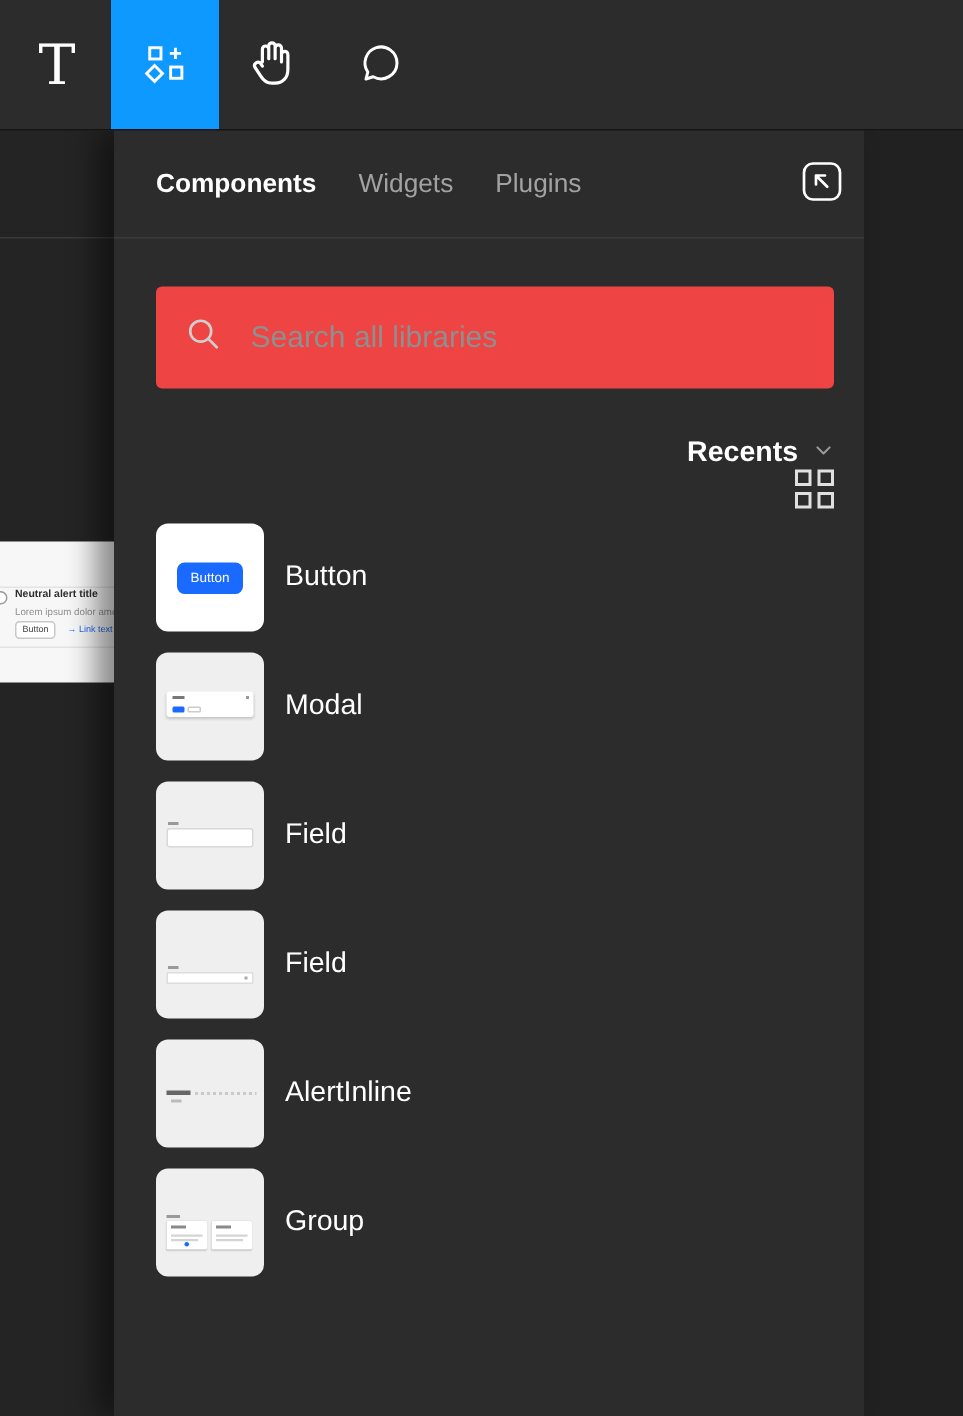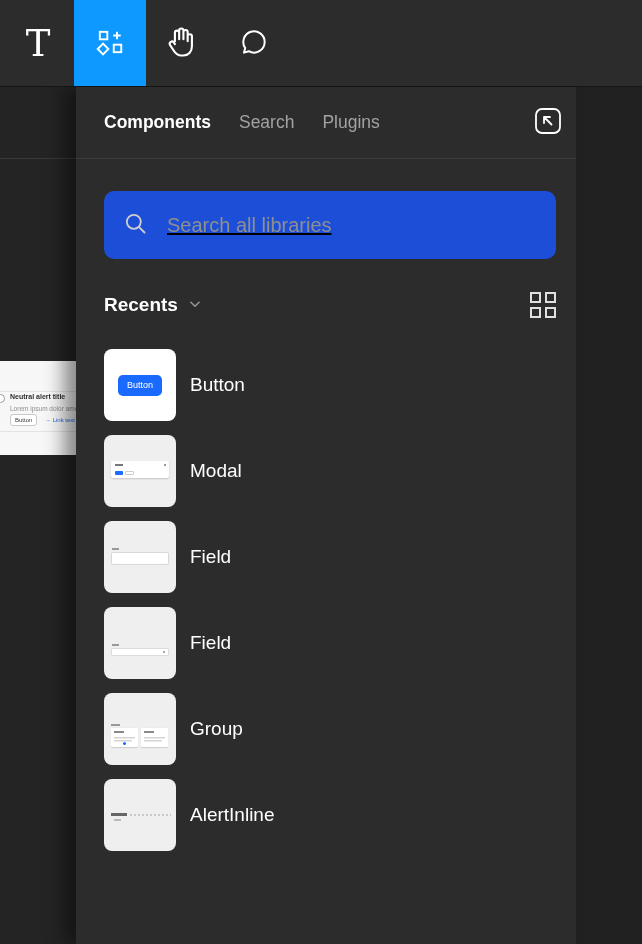--- a/index.html
+++ b/index.html
@@ -65,31 +65,31 @@
   }
   .tab{font-size:17.5px;color:#a2a2a2;cursor:pointer;background:none;border:none;padding:0;
        font-family:inherit;}
   .tab.active{color:#ffffff;font-weight:700;}
   .detach-btn{
     margin-left:auto;width:32px;height:32px;background:none;border:none;cursor:pointer;
     display:flex;align-items:center;justify-content:center;padding:0;
   }
 
   .search-row{
-    margin:32px 20px 0 28px;height:68px;border-radius:10px;background:#1d4ed8;
-    display:flex;align-items:center;padding:0 18px;gap:16px;text-decoration:underline;
+    margin:32px 20px 0 28px;height:68px;border-radius:4px;background:#ef4444;
+    display:flex;align-items:center;padding:0 18px;gap:16px;
   }
   .search-row input{
     flex:1;background:transparent;border:none;outline:none;
     font-size:20px;color:#fff;font-family:inherit;
   }
   .search-row input::placeholder{color:#8f8f8f;}
 
   .section-row{
-    margin:32px 20px 0 28px;display:flex;align-items:center;height:28px;
+    margin:32px 20px 0 28px;display:flex;align-items:flex-end;height:28px;flex-direction:column;
   }
   .section-title{font-size:19px;font-weight:700;color:#ffffff;cursor:pointer;
     display:flex;align-items:center;gap:10px;background:none;border:none;padding:0;font-family:inherit;}
   .grid-btn{
     margin-left:auto;background:none;border:none;cursor:pointer;padding:0;
     display:grid;grid-template-columns:11px 11px;grid-template-rows:11px 11px;gap:4px;
   }
   .grid-btn span{border:2.5px solid #e0e0e0;box-sizing:border-box;}
 
   
@@ -236,21 +236,21 @@
     <div class="mini-body">Lorem ipsum dolor amet conse</div>
     <div class="mini-btn">Button</div>
     <div class="mini-link">→ Link text</div>
   </div>
 </div>
 
 <div class="panel">
 
   <div class="tabs-row">
     <button class="tab active">Components</button>
-    <button class="tab">Search</button>
+    <button class="tab">Widgets</button>
     <button class="tab">Plugins</button>
     <button class="detach-btn">
       <span>
         <svg width="30" height="30" viewBox="0 0 30 30" fill="none" stroke="#ffffff" stroke-width="1.8" stroke-linejoin="round">
           <rect x="3" y="3" width="24" height="24" rx="6"></rect>
           <path d="M18.5 18.5L11 11M11 17v-6h6" stroke-linecap="round"></path>
         </svg>
       </span>
     </button>
   </div>
@@ -312,34 +312,34 @@
       <div class="item">
     <div class="thumb thumb--field-select">
 
       <div class="t-a"></div>
       <div class="t-b"></div>
 
     </div>
     <span class="item-label">Field</span>
   </div>
       <div class="item">
+    <div class="thumb thumb--alert">
+
+      <div class="t-a"></div>
+      <div class="t-b"></div>
+      <div class="t-c"></div>
+
+    </div>
+    <span class="item-label">AlertInline</span>
+  </div>
+      <div class="item">
     <div class="thumb thumb--group">
 
       <div class="t-a"></div>
       <div class="t-b"></div>
       <div class="t-c"></div>
 
     </div>
     <span class="item-label">Group</span>
   </div>
-      <div class="item">
-    <div class="thumb thumb--alert">
-
-      <div class="t-a"></div>
-      <div class="t-b"></div>
-      <div class="t-c"></div>
-
-    </div>
-    <span class="item-label">AlertInline</span>
-  </div>
     </div>
 
 </div>
 
 </body></html>

